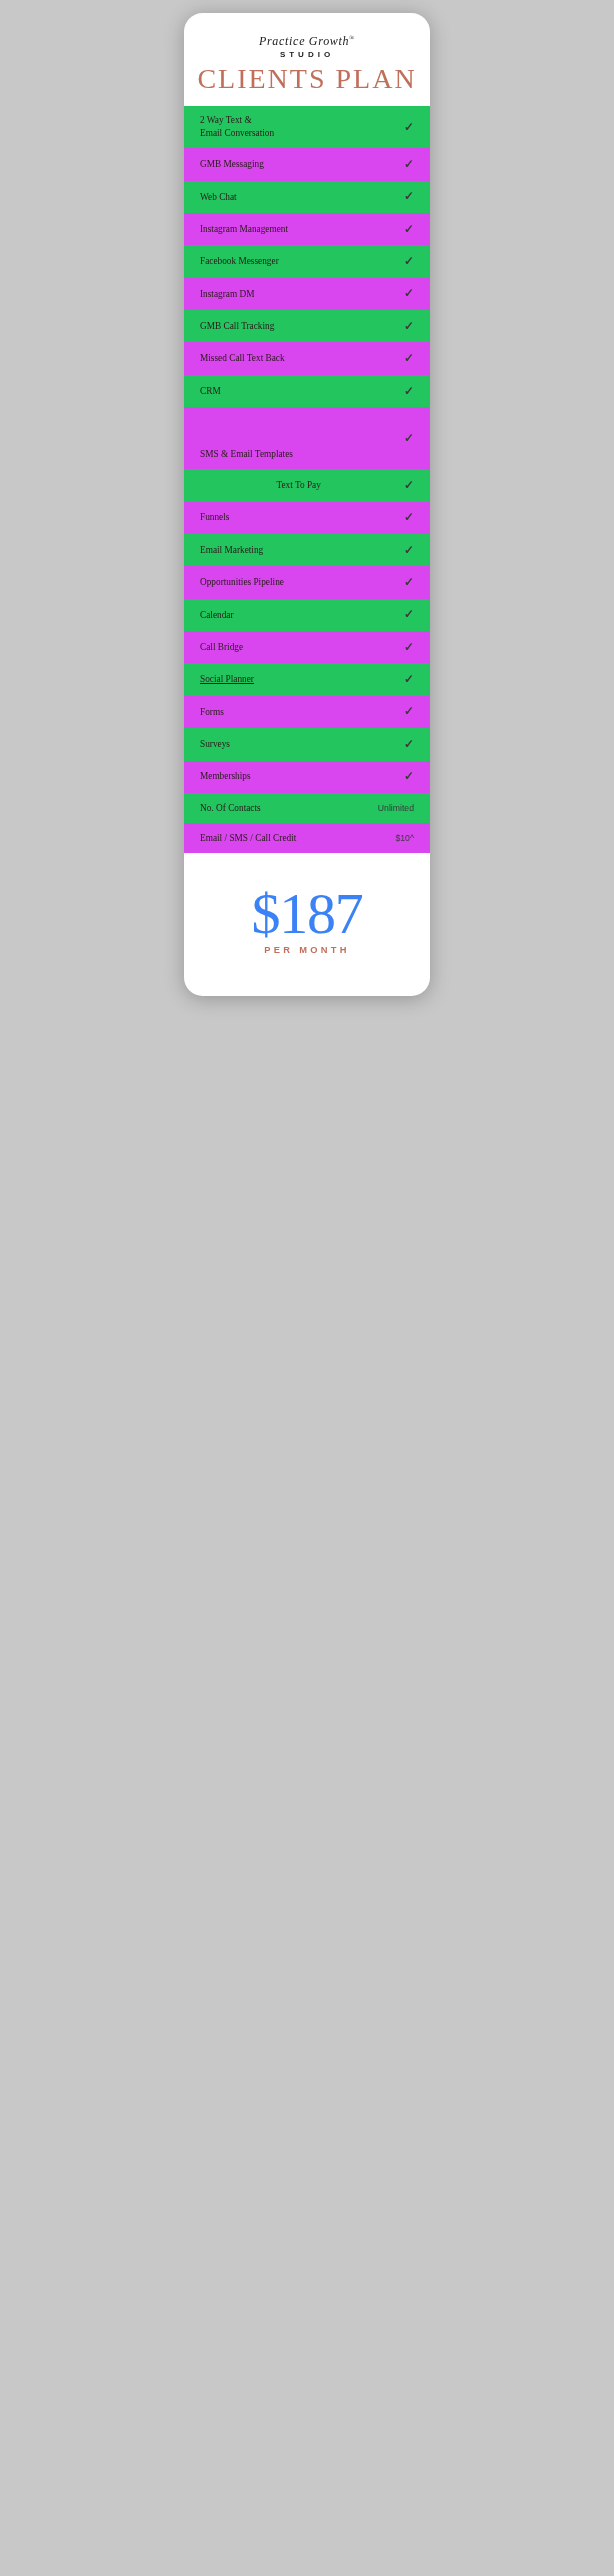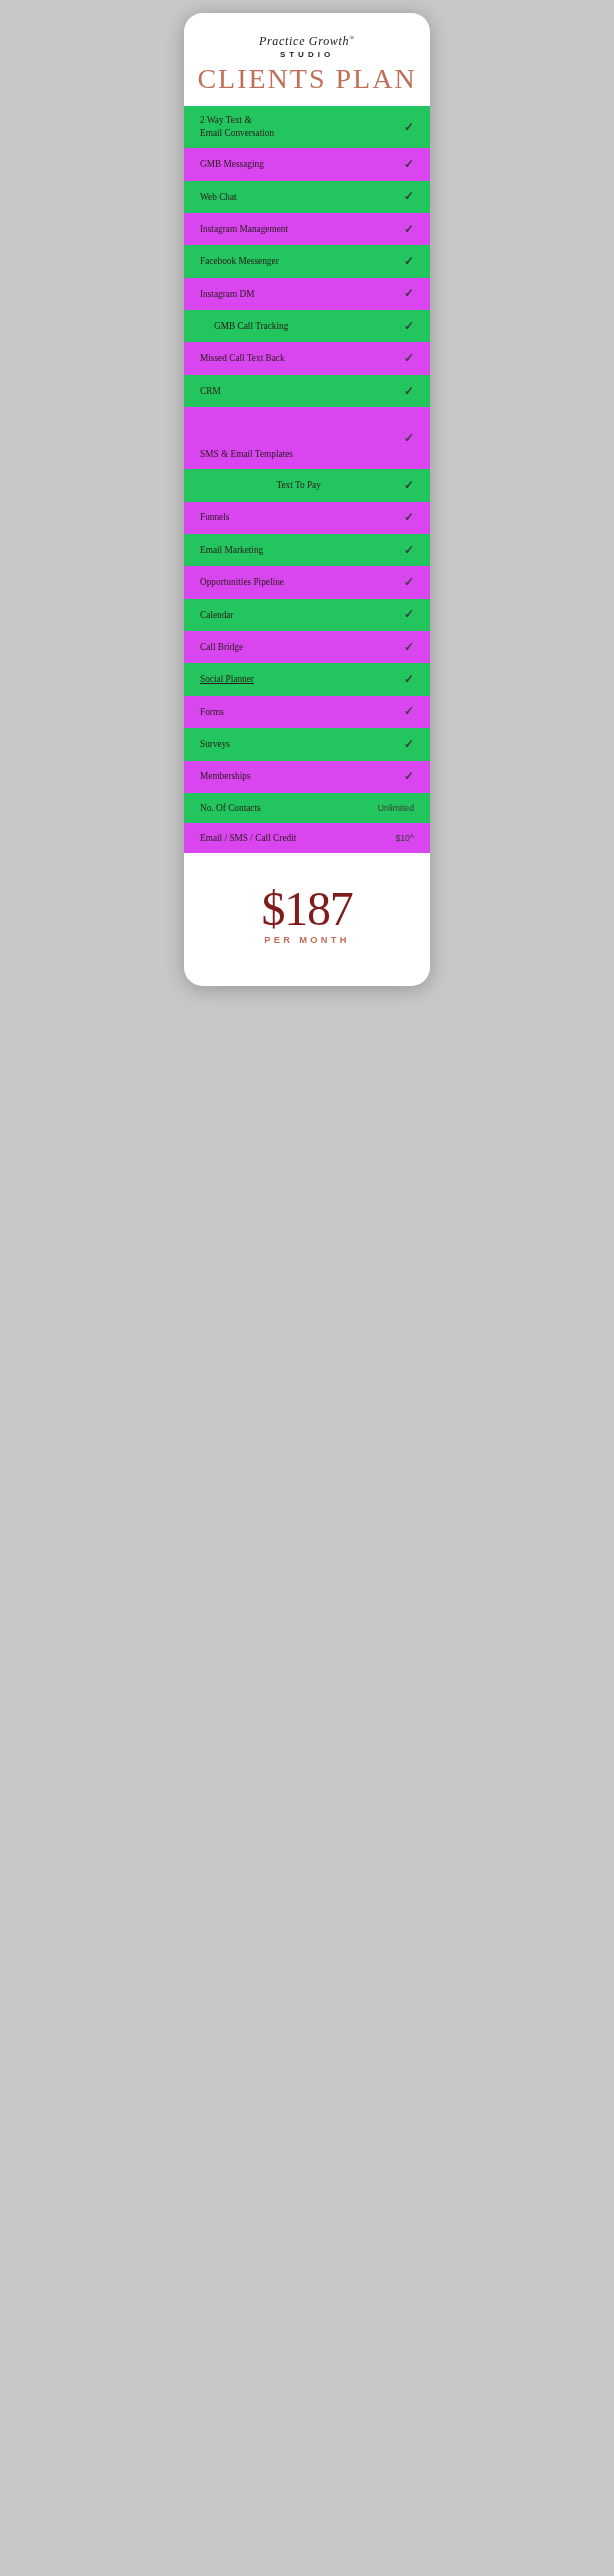--- a/index.html
+++ b/index.html
@@ -103,22 +103,22 @@
       text-align: center;
     }
 
     .pricing-section {
       text-align: center;
       padding: 32px 13.3px 13.3px 13.3px;
     }
 
     .price {
       font-family: 'Georgia', serif;
-      font-size: 48px;
-      color: #7f1d1d;
+      font-size: 58px;
+      color: #3b82f6;
       font-weight: normal;
       line-height: 1;
       letter-spacing: -1.3px;
     }
 
     .per-month {
       font-family: sans-serif;
       font-size: 9.3px;
       color: #c0705a;
       letter-spacing: 3.3px;
@@ -166,21 +166,21 @@
       </div>
       <div class="feature-row white">
         <div class="feature-label" style="white-space: pre-line;">Facebook Messenger</div>
         <span class="check-icon">✓</span>
       </div>
       <div class="feature-row shaded">
         <div class="feature-label" style="white-space: pre-line;">Instagram DM</div>
         <span class="check-icon">✓</span>
       </div>
       <div class="feature-row white">
-        <div class="feature-label" style="white-space: pre-line; margin-left: 14px;">GMB Call Tracking</div>
+        <div class="feature-label" style="white-space: pre-line;">GMB Call Tracking</div>
         <span class="check-icon">✓</span>
       </div>
       <div class="feature-row shaded">
         <div class="feature-label" style="white-space: pre-line;">Missed Call Text Back</div>
         <span class="check-icon">✓</span>
       </div>
       <div class="feature-row white">
         <div class="feature-label" style="white-space: pre-line;">CRM</div>
         <span class="check-icon">✓</span>
       </div>

